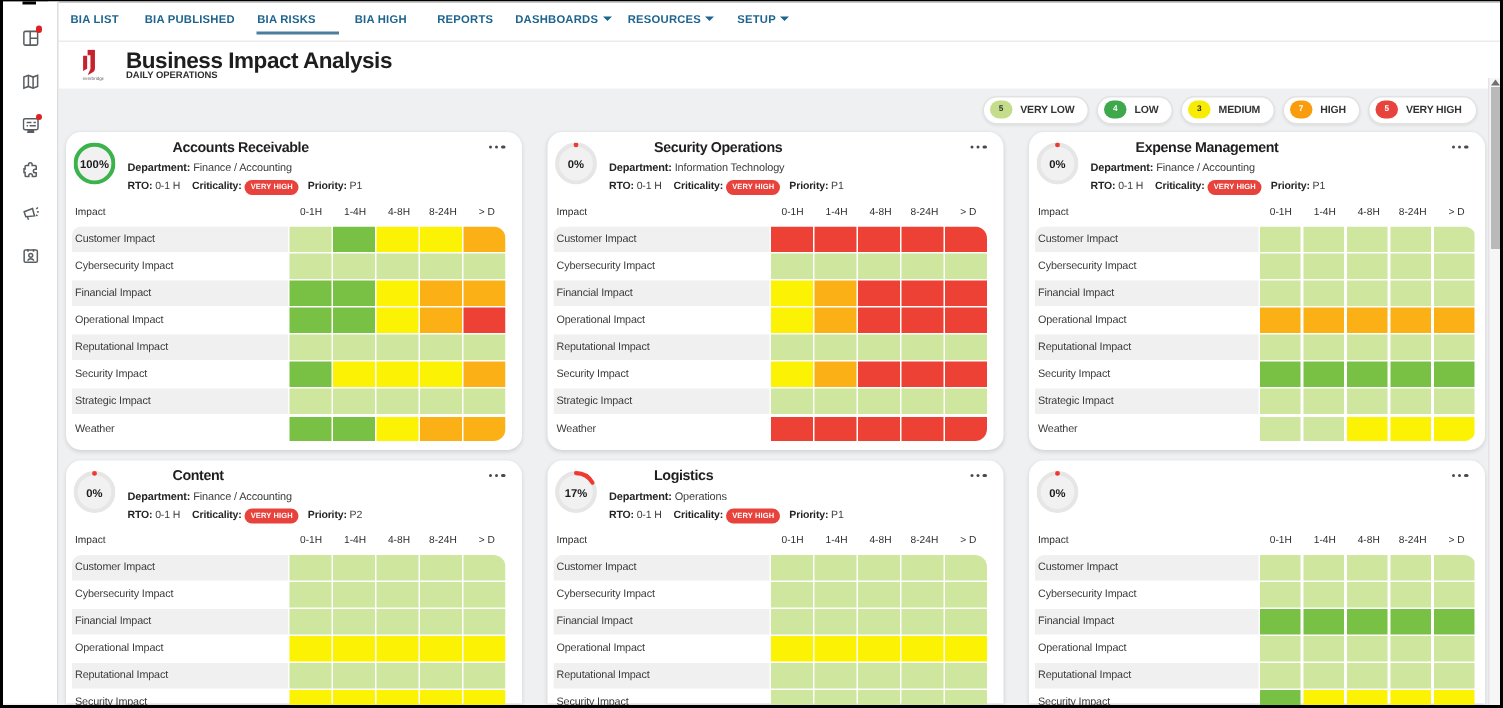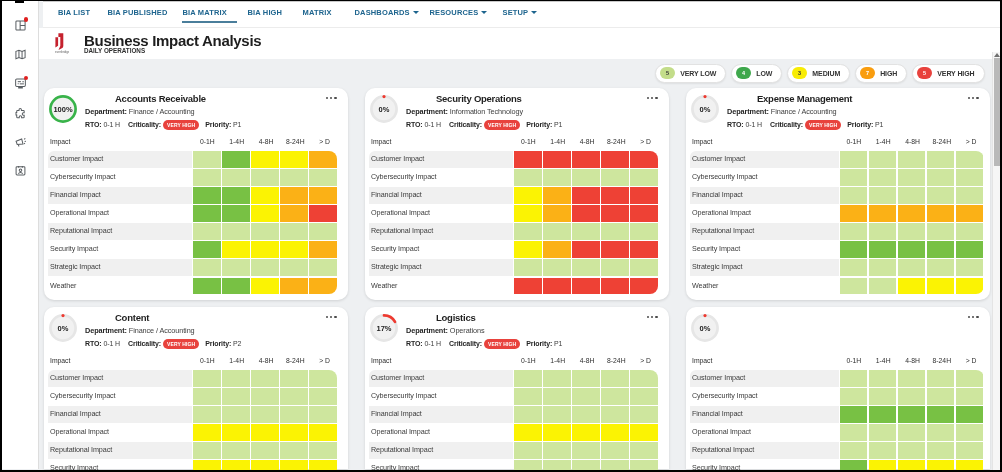--- a/index.html
+++ b/index.html
@@ -4,21 +4,21 @@
 <style>
 * { margin:0; padding:0; box-sizing:border-box; }
 body { font-family:"Liberation Sans", sans-serif; background:#fff; }
 #page { position:relative; width:1002px; height:472px; background:#eef0f2; border:solid #000; border-width:1.5px 2px 2.5px 2px; overflow:hidden; }
 .notch { position:absolute; left:13px; top:-2px; width:8.5px; height:4px; background:#000; z-index:9; }
 
 #sidebar { position:absolute; left:0; top:0; width:36.5px; height:468px; background:#fff; border-right:1px solid #ddd; z-index:5; }
 .sic { position:absolute; left:12.5px; width:11px; height:11px; }
 .rdot { position:absolute; width:4.5px; height:4.5px; border-radius:50%; background:#e02020; }
 
-#tabbar { position:absolute; left:41px; top:0; right:0; height:27px; background:#fff; border-top:1.5px solid #c9c9c9; border-bottom:1px solid #ececec; z-index:4; }
+#tabbar { position:absolute; left:30px; top:0; right:0; height:27px; background:#fff; border-top:1.5px solid #c9c9c9; border-bottom:1px solid #ececec; z-index:4; }
 .tab { position:absolute; top:3px; height:16px; line-height:16px; font-size:7.5px; font-weight:bold; color:#1d648e; letter-spacing:0.15px; }
 .tabu { position:absolute; top:18.5px; height:2px; background:#4a7e9b; }
 .caret { display:inline-block; width:0; height:0; border-left:3px solid transparent; border-right:3px solid transparent; border-top:3.5px solid #1d648e; margin-left:3px; vertical-align:1px; }
 
 #header { position:absolute; left:36.5px; top:27px; right:0; height:31px; background:#fff; z-index:3; }
 #logo { position:absolute; left:16.5px; top:4.5px; }
 #htitle { position:absolute; left:45.5px; top:4px; font-size:15px; font-weight:bold; color:#1e1e1e; letter-spacing:-0.3px; }
 #hsub { position:absolute; left:45.5px; top:19px; font-size:6.3px; font-weight:bold; color:#2e2e2e; }
 
 #legend { position:absolute; top:62.5px; right:15.5px; display:flex; gap:4.5px; z-index:2; }
@@ -98,24 +98,24 @@
         <line x1="4" y1="1" x2="4" y2="3"></line>
         <line x1="8" y1="1" x2="8" y2="3"></line>
         <circle cx="6" cy="5.7" r="1.4"></circle>
         <path d="M3.7 9.6 a2.6 2.6 0 0 1 4.6 0"></path>
     </svg>
   </div>
 
   <div id="tabbar">
     <span class="tab" style="left:15px">BIA LIST</span>
     <span class="tab" style="left:64.5px">BIA PUBLISHED</span>
-    <span class="tab" style="left:139.5px">BIA MATRIX</span>
+    <span class="tab" style="left:139.5px">BIA RISKS</span>
     <span class="tabu" style="left:138.5px; width:55px"></span>
     <span class="tab" style="left:204.5px">BIA HIGH</span>
-    <span class="tab" style="left:259.5px">MATRIX</span>
+    <span class="tab" style="left:259.5px">REPORTS</span>
     <span class="tab" style="left:311.5px">DASHBOARDS<i class="caret"></i></span>
     <span class="tab" style="left:386.5px">RESOURCES<i class="caret"></i></span>
     <span class="tab" style="left:459.5px">SETUP<i class="caret"></i></span>
   </div>
 
   <div id="header">
     <svg id="logo" width="14" height="21" viewBox="0 0 14 21">
       <path d="M0.4 4.2 H3.1 V12.8 L0.4 14.4 Z" fill="#c5222e"></path>
       <path d="M3.4 0.2 H8.3 V12.9 Q8.3 14.5 6.8 15.2 L4.0 16.8 Q3.5 17.1 3.7 16.5 L5.3 13.0 L5.3 3.9 L3.4 3.9 Z" fill="#c5222e"></path>
       <text x="0" y="20.3" font-size="3.1" fill="#666" font-family="Liberation Sans">everbridge</text>

